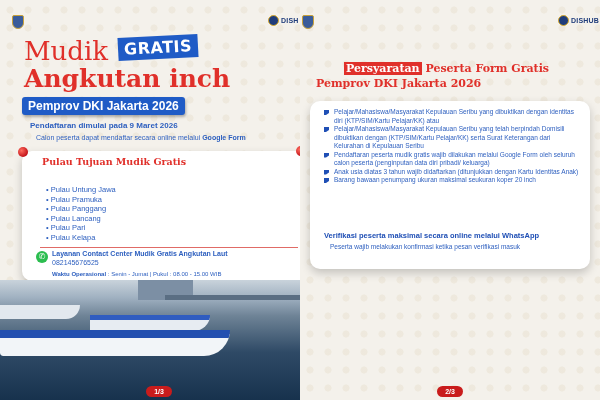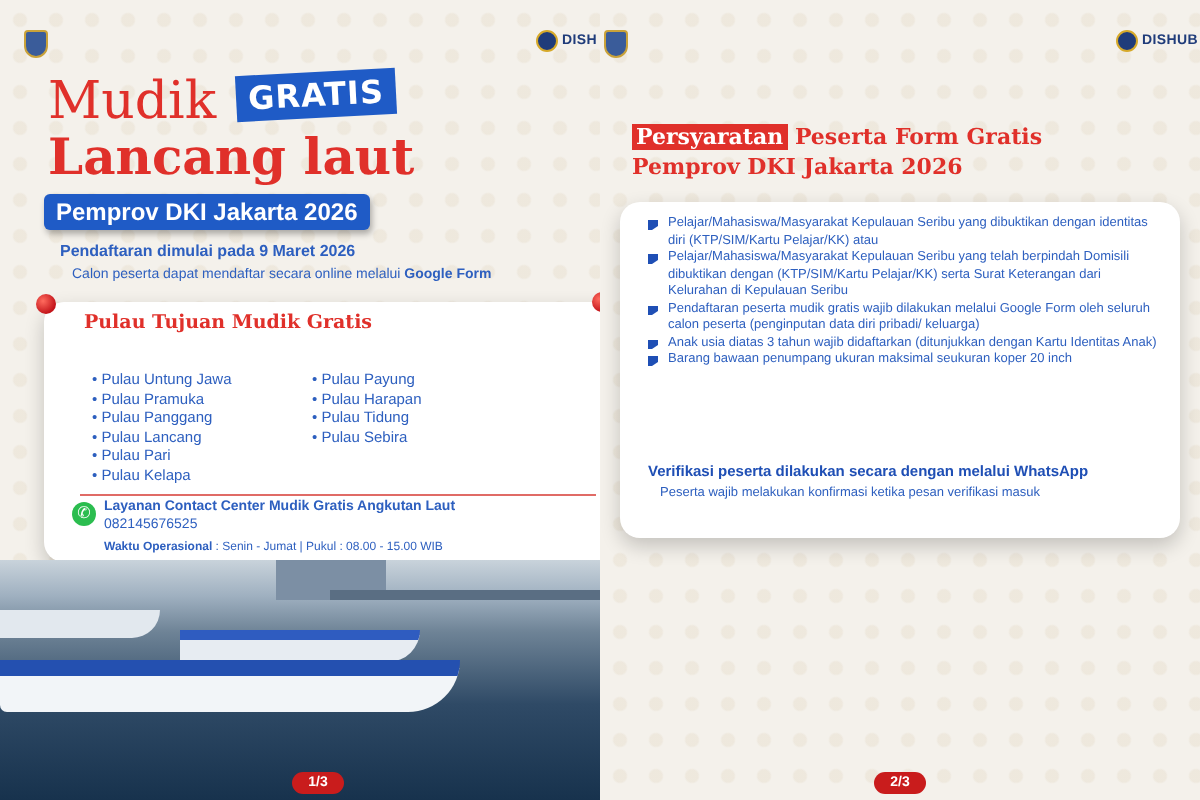--- a/index.html
+++ b/index.html
@@ -38,64 +38,58 @@
   .photo { position: absolute; left: 0; top: 280px; width: 300px; height: 120px;
     background: linear-gradient(180deg, #c9d3db 0%, #9fb0c0 15%, #6e8396 30%, #2f4a66 60%, #17324d 100%); }
   .photo .building { position: absolute; left: 138px; top: 0; width: 55px; height: 20px; background: #7c8fa4; }
   .photo .pier { position: absolute; left: 165px; top: 15px; width: 135px; height: 5px; background: #5a6e83; }
   .photo .boat1 { position: absolute; left: 0; top: 50px; width: 230px; height: 26px; background: #f2f5f8; border-radius: 0 0 30px 4px; border-top: 8px solid #2450b0; }
   .photo .boat2 { position: absolute; left: 90px; top: 35px; width: 120px; height: 16px; background: #e7ecf2; border-top: 5px solid #2f5cc0; border-radius: 0 0 20px 0; }
   .photo .boat3 { position: absolute; left: 0; top: 25px; width: 80px; height: 14px; background: #e2e8ee; border-radius: 0 0 14px 0; }
   .page-badge { position: absolute; bottom: 3px; width: 26px; height: 11px; border-radius: 6px; background: #c91c1c; color: #fff; font-size: 7px; font-weight: bold; text-align: center; line-height: 11px; }
   
   .req-title { position: absolute; left: 16px; top: 61px; font-family: "DejaVu Serif", serif; font-weight: bold; font-size: 11px; color: #e0302a; line-height: 1.4; }
-  .req-title .hl { background: #e0302a; color: #fff; padding: 0 2px; }
+  .req-title .hl { background: #e0302a; color: #fff; padding: 0 2px; margin-left: 28px; }
   .card-right { left: 10px; top: 101px; width: 280px; height: 168px; }
   .req-list { position: absolute; left: 14px; top: 7px; right: 10px; list-style: none; font-size: 6.5px; color: #2d5fbf; line-height: 8.5px; }
   .req-list li { position: relative; padding-left: 10px; }
   .req-list li::before { content: ""; position: absolute; left: 0; top: 2px; width: 5px; height: 5px; background: #1f4fb5; clip-path: polygon(0 0, 100% 0, 100% 60%, 40% 100%, 0 100%); }
   .verif-title { position: absolute; left: 14px; top: 130px; font-size: 7.5px; font-weight: bold; color: #1f4fb5; }
   .verif-sub { position: absolute; left: 20px; top: 142px; font-size: 6.5px; color: #2d5fbf; }
 </style>
 </head>
 <body>
 
 <div class="panel left">
   <div class="logo-left" style="left:12px;"></div>
   <div class="logo-dishub" style="left:268px;">
     <span class="globe"></span>
     <span class="txt">DISH</span>
   </div>
 
   <div class="title-mudik">Mudik</div>
   <div class="gratis-tag">GRATIS</div>
-  <div class="title-angkutan">Lancang laut</div>
+  <div class="title-angkutan">Angkutan inch</div>
   <div class="pemprov-pill">Pemprov DKI Jakarta 2026</div>
   <div class="reg-date">Pendaftaran dimulai pada 9 Maret 2026</div>
   <div class="reg-sub"><span>Calon peserta dapat mendaftar secara online melalui </span><b>Google Form</b></div>
 
   <div class="card card-left">
     <span class="pin" style="left:-4px; top:-4px;"></span>
     <span class="pin" style="right:8px; top:-5px;"></span>
     <div class="card-title">
       <div>Pulau Tujuan Mudik Gratis</div>
     </div>
     <ul class="island-col" style="left:24px;">
       <li>Pulau Untung Jawa</li>
       <li>Pulau Pramuka</li>
       <li>Pulau Panggang</li>
       <li>Pulau Lancang</li>
       <li>Pulau Pari</li>
       <li>Pulau Kelapa</li>
-    </ul>
-    <ul class="island-col" style="left:134px;">
-      <li>Pulau Payung</li>
-      <li>Pulau Harapan</li>
-      <li>Pulau Tidung</li>
-      <li>Pulau Sebira</li>
     </ul>
     <div class="divider"></div>
     <div class="wa-icon">✆</div>
     <div class="contact-title">Layanan Contact Center Mudik Gratis Angkutan Laut</div>
     <div class="contact-phone">082145676525</div>
     <div class="ops-hours"><b>Waktu Operasional</b><span> : Senin - Jumat | Pukul : 08.00 - 15.00 WIB</span></div>
   </div>
 
   <div class="photo">
     <div class="building"></div>
@@ -120,18 +114,18 @@
   </div>
 
   <div class="card card-right">
     <ul class="req-list">
       <li>Pelajar/Mahasiswa/Masyarakat Kepulauan Seribu yang dibuktikan dengan identitas diri (KTP/SIM/Kartu Pelajar/KK) atau</li>
       <li>Pelajar/Mahasiswa/Masyarakat Kepulauan Seribu yang telah berpindah Domisili dibuktikan dengan (KTP/SIM/Kartu Pelajar/KK) serta Surat Keterangan dari Kelurahan di Kepulauan Seribu</li>
       <li>Pendaftaran peserta mudik gratis wajib dilakukan melalui Google Form oleh seluruh calon peserta (penginputan data diri pribadi/ keluarga)</li>
       <li>Anak usia diatas 3 tahun wajib didaftarkan (ditunjukkan dengan Kartu Identitas Anak)</li>
       <li>Barang bawaan penumpang ukuran maksimal seukuran koper 20 inch</li>
     </ul>
-    <div class="verif-title">Verifikasi peserta dilakukan secara dengan melalui WhatsApp</div>
+    <div class="verif-title">Verifikasi peserta maksimal secara online melalui WhatsApp</div>
     <div class="verif-sub">Peserta wajib melakukan konfirmasi ketika pesan verifikasi masuk</div>
   </div>
 
   <div class="page-badge" style="left:137px;">2/3</div>
 </div>
 
 </body></html>

